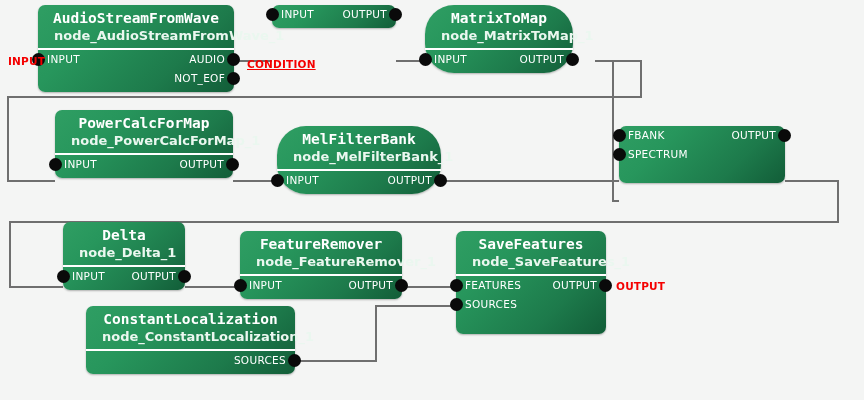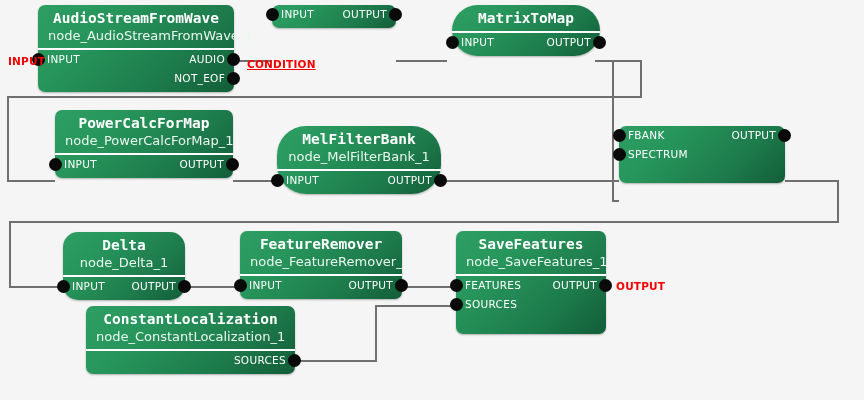--- a/index.html
+++ b/index.html
@@ -43,25 +43,26 @@
   .node-title {
     color: #ffffff;
     font-weight: bold;
     font-size: 14.5px;
     line-height: 17px;
     letter-spacing: 0px;
     white-space: nowrap;
   }
   .node-subtitle {
     color: #eaf7ef;
-    font-weight: normal;
+    font-weight: bold;
     font-size: 13px;
     line-height: 17px;
     white-space: nowrap;
     font-family: "DejaVu Sans", "Liberation Sans", sans-serif;
+    margin-left: 6px;
   }
   .port-row {
     position: relative;
     height: 19px;
     line-height: 19px;
   }
   .port-label {
     position: absolute;
     color: #ffffff;
     font-size: 10.5px;
@@ -134,23 +135,24 @@
       <div class="node" style="left: 272px; top: 5px; width: 124px;">
         <div style="padding-bottom: 4px;">
           <div class="port-row">
             <span class="dot in"></span>
             <span class="port-label in">INPUT</span>
             <span class="dot out"></span>
             <span class="port-label out">OUTPUT</span>
           </div>
         </div>
       </div>
-      <div class="node" style="left: 452px; top: 5px; width: 148px; border-radius: 29px;">
+      <div class="node" style="left: 425px; top: 5px; width: 148px; border-radius: 29px;">
         <div class="node-head">
           <div class="node-title">MatrixToMap</div>
+          <div class="node-subtitle">node_MatrixToMap_1</div>
         </div>
         <div style="padding-bottom: 4px;">
           <div class="port-row">
             <span class="dot in"></span>
             <span class="port-label in">INPUT</span>
             <span class="dot out"></span>
             <span class="port-label out">OUTPUT</span>
           </div>
         </div>
       </div>
@@ -189,21 +191,21 @@
             <span class="port-label in">FBANK</span>
             <span class="dot out"></span>
             <span class="port-label out">OUTPUT</span>
           </div>
           <div class="port-row">
             <span class="dot in"></span>
             <span class="port-label in">SPECTRUM</span>
           </div>
         </div>
       </div>
-      <div class="node" style="left: 63px; top: 232px; width: 122px; border-radius: 15px;">
+      <div class="node" style="left: 63px; top: 222px; width: 122px;">
         <div class="node-head">
           <div class="node-title">Delta</div>
           <div class="node-subtitle">node_Delta_1</div>
         </div>
         <div style="padding-bottom: 4px;">
           <div class="port-row">
             <span class="dot in"></span>
             <span class="port-label in">INPUT</span>
             <span class="dot out"></span>
             <span class="port-label out">OUTPUT</span>

